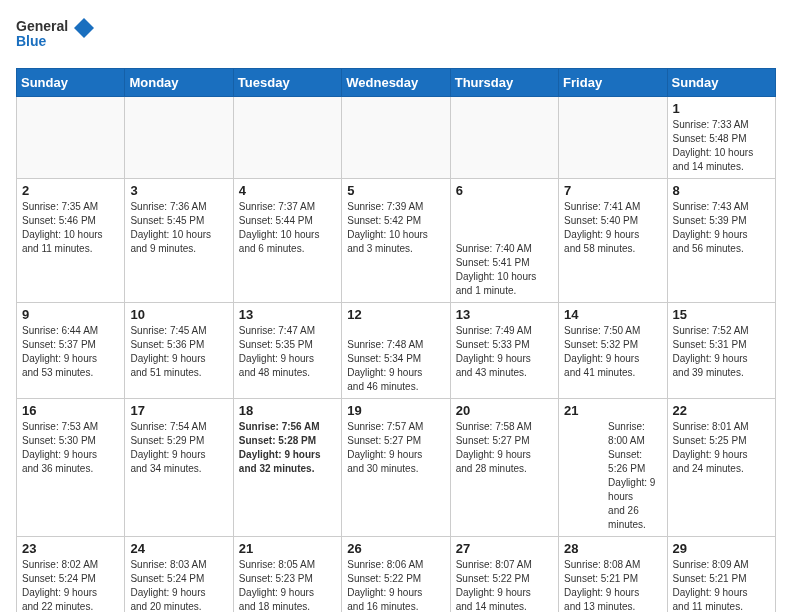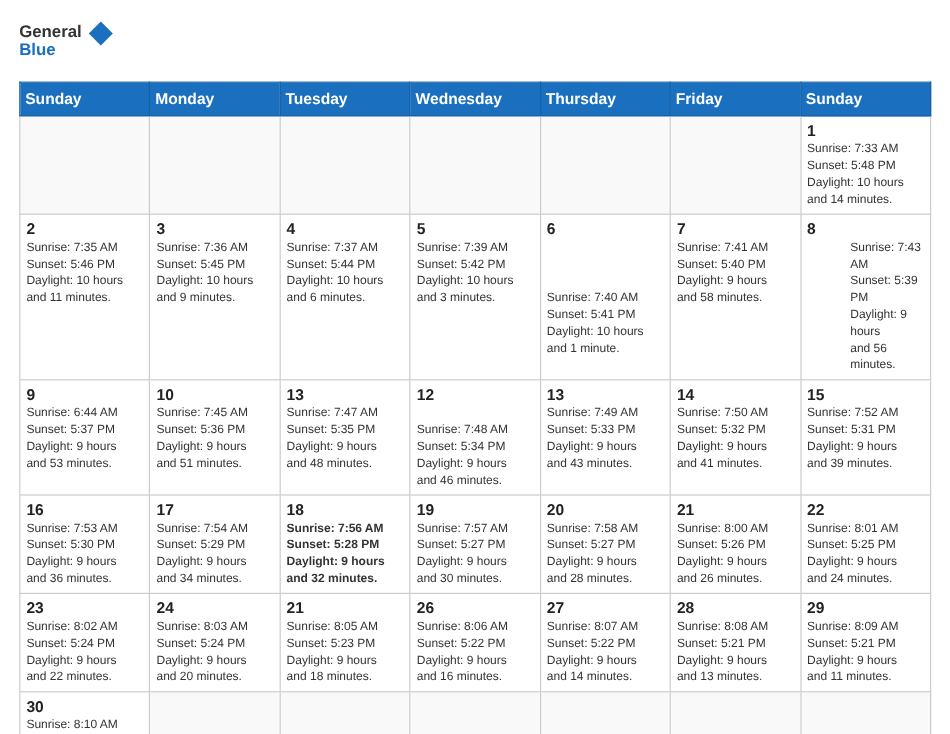--- a/index.html
+++ b/index.html
@@ -154,21 +154,21 @@
         </td>
         <td>
           <div class="day-number">7</div>
           <div class="day-info" style="white-space: pre-line;">Sunrise: 7:41 AM
 Sunset: 5:40 PM
 Daylight: 9 hours
 and 58 minutes.</div>
         </td>
         <td>
           <div class="day-number">8</div>
-          <div class="day-info" style="white-space: pre-line; margin-left: 36px;">Sunrise: 7:43 AM
+          <div class="day-info" style="white-space: pre-line;">Sunrise: 7:43 AM
 Sunset: 5:39 PM
 Daylight: 9 hours
 and 56 minutes.</div>
         </td>
       </tr>
       <tr>
         <td>
           <div class="day-number">9</div>
           <div class="day-info" style="white-space: pre-line;">Sunrise: 6:44 AM
 Sunset: 5:37 PM
@@ -249,21 +249,21 @@
         </td>
         <td>
           <div class="day-number">20</div>
           <div class="day-info" style="white-space: pre-line;">Sunrise: 7:58 AM
 Sunset: 5:27 PM
 Daylight: 9 hours
 and 28 minutes.</div>
         </td>
         <td>
           <div class="day-number">21</div>
-          <div class="day-info" style="white-space: pre-line;">Sunrise: 8:00 AM
+          <div class="day-info" style="white-space: pre-line; margin-left: 44px;">Sunrise: 8:00 AM
 Sunset: 5:26 PM
 Daylight: 9 hours
 and 26 minutes.</div>
         </td>
         <td>
           <div class="day-number">22</div>
           <div class="day-info" style="white-space: pre-line;">Sunrise: 8:01 AM
 Sunset: 5:25 PM
 Daylight: 9 hours
 and 24 minutes.</div>

